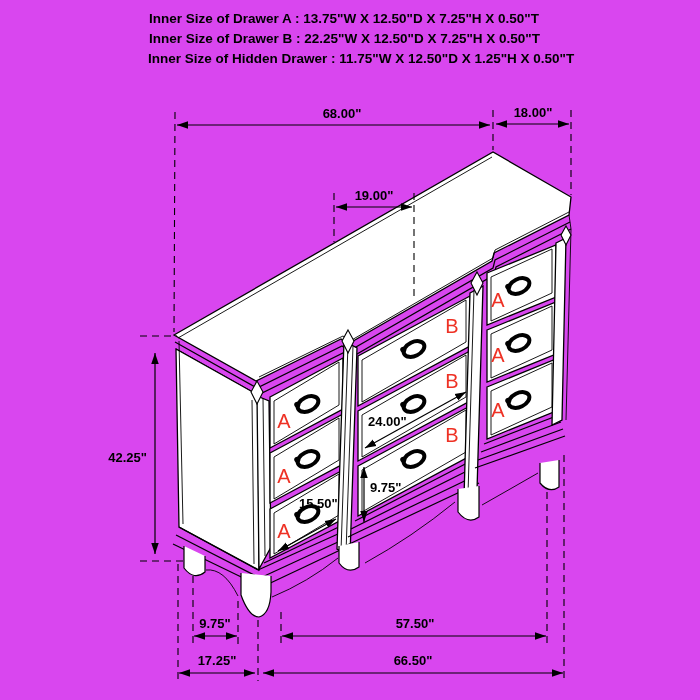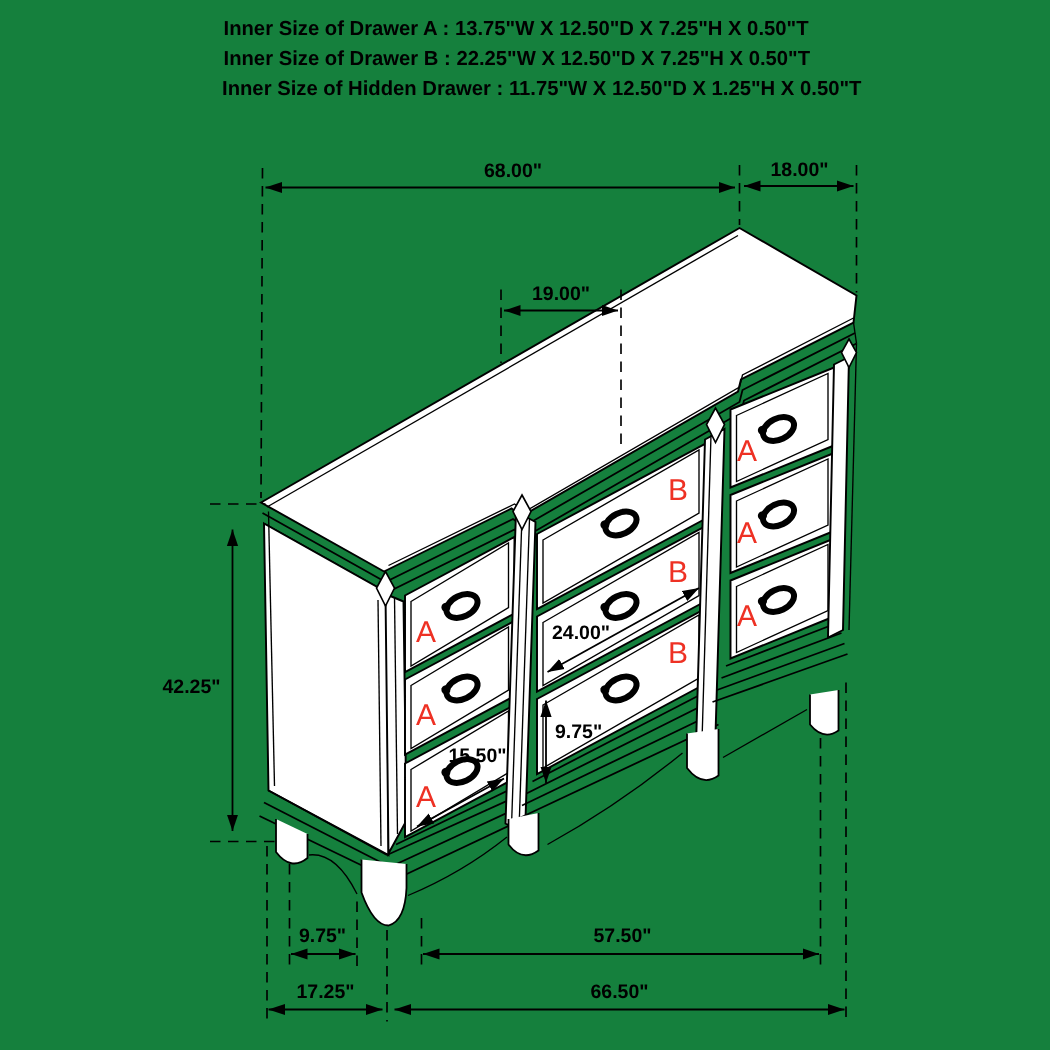--- a/index.html
+++ b/index.html
@@ -1,16 +1,16 @@
 <!DOCTYPE html>
 <html><head>
 <meta charset="utf-8">
 <style>
   html,body{margin:0;padding:0;background:#fff;}
-  .canvas{position:relative;width:700px;height:700px;background:#15803d;overflow:hidden;
+  .canvas{position:relative;width:700px;height:700px;background:#d946ef;overflow:hidden;
           font-family:"Liberation Sans", sans-serif;}
   svg{position:absolute;left:0;top:0;}
   .hdr{font-family:"Liberation Sans",sans-serif;font-size:13.5px;font-weight:700;fill:#000;}
   .dim{font-family:"Liberation Sans",sans-serif;font-size:13px;font-weight:700;fill:#000;}
   .lbl{font-family:"Liberation Sans",sans-serif;font-size:20px;font-weight:400;}
   .main{fill:#fff;stroke-width:1.3;}
   .ln  {fill:none;stroke-width:1.2;}
   .thin{fill:none;stroke-width:0.9;}
   .dash{fill:none;stroke-width:1.1;stroke-dasharray:7 5;}
   .dimln{fill:none;stroke-width:1.2;}

